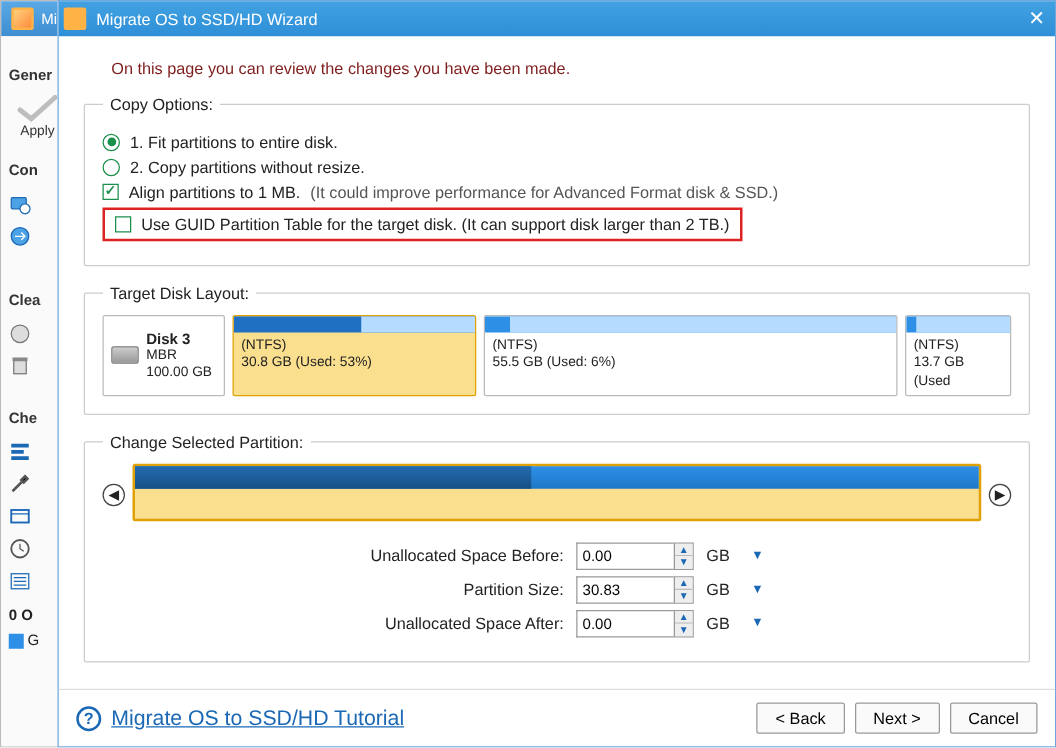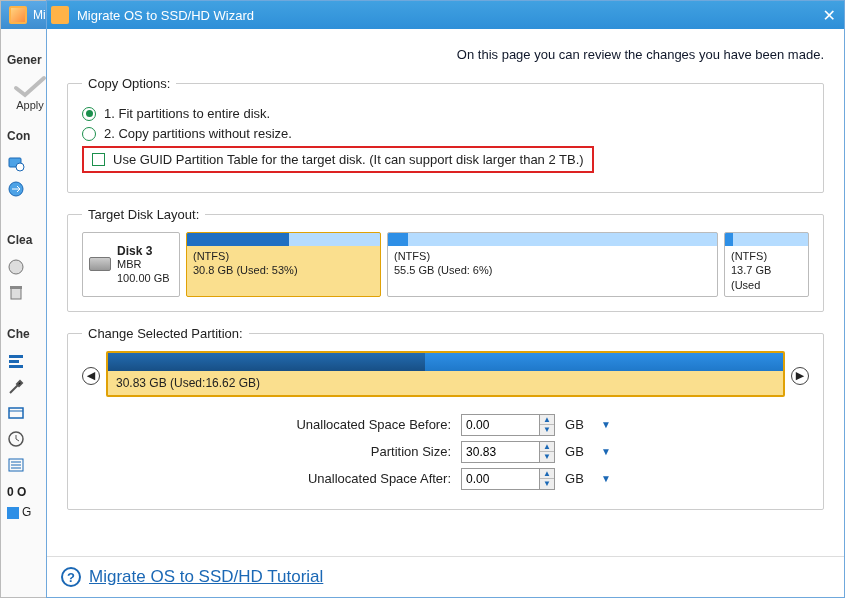--- a/index.html
+++ b/index.html
@@ -21,21 +21,21 @@
 .bg-sidebar-left .square { width:12px; height:12px; background:#2e8fe6; display:inline-block; margin-right:3px; vertical-align:middle;}
 
 
 .wizard { position:absolute; top:0; left:46px; right:0; bottom:0; background:#fff; border:1px solid #6fa8dc; display:flex; flex-direction:column; }
 .wiz-title { height:28px; background:linear-gradient(180deg,#41a1e1,#2e8fd8); display:flex; align-items:center; color:#fff; font-size:13px; padding:0 4px; gap:8px; }
 .wiz-title .logo { width:18px; height:18px; background:#ffb347; border-radius:2px; }
 .wiz-title .close { margin-left:auto; font-size:16px; cursor:pointer; padding:0 4px; }
 .wiz-body { flex:1; padding:14px 20px 0 20px; overflow:hidden; }
 
 .heading { font-weight:bold; font-size:14px; }
-.subheading { margin:4px 0 14px 22px; font-size:13px; color:#0f172a;text-align:right; }
+.subheading { margin:4px 0 14px 22px; font-size:13px; color:#7f1d1d; }
 
 fieldset { border:1px solid #ccc; border-radius:2px; padding:10px 14px 14px; margin-bottom:14px; }
 legend { padding:0 6px; font-size:13px; color:#222; }
 
 .opt-row { display:flex; align-items:center; gap:8px; margin:5px 0; font-size:13px; }
 .radio { width:14px; height:14px; border-radius:50%; border:1.5px solid #1b8f4c; display:inline-flex; align-items:center; justify-content:center;}
 .radio.sel:after{content:""; width:7px; height:7px; background:#1b8f4c; border-radius:50%;}
 .checkbox { width:13px; height:13px; border:1.5px solid #1b8f4c; display:inline-flex; align-items:center; justify-content:center;}
 .checkbox.ck:after{content:"✓"; color:#1b8f4c; font-size:11px; line-height:1; font-weight:bold;}
 .hint { color:#555; }
@@ -179,20 +179,25 @@
       <legend>Copy Options:</legend>
       <div class="opt-row">
         <span class="radio sel"></span>
         <span>1. Fit partitions to entire disk.</span>
       </div>
       <div class="opt-row">
         <span class="radio"></span>
         <span>2. Copy partitions without resize.</span>
       </div>
       <div class="opt-row">
+        <span class="checkbox ck"></span>
+        <span>Align partitions to 1 MB.</span>
+        <span class="hint">(It could improve performance for Advanced Format disk &amp; SSD.)</span>
+      </div>
+      <div class="opt-row">
         <span class="red-box">
           <span class="checkbox"></span>
           <span>Use GUID Partition Table for the target disk. (It can support disk larger than 2 TB.)</span>
         </span>
       </div>
     </fieldset>
 
     <fieldset>
       <legend>Target Disk Layout:</legend>
       <div class="disk-row">
@@ -236,21 +241,20 @@
 
     <fieldset>
       <legend>Change Selected Partition:</legend>
       <div class="slider-wrap">
         <div class="arrow-btn left">◀</div>
         <div class="slider-row">
           <div class="big-part">
             <div class="bar">
                 <div class="fill"></div>
               </div>
-            <div class="txt">30.83 GB (Used:16.62 GB)</div>
           </div>
         </div>
         <div class="arrow-btn right">▶</div>
       </div>
 
       <div style="height:12px"></div>
 
       <div class="spin-row">
         <label>Unallocated Space Before:</label>
         <div class="spin">
@@ -286,14 +290,19 @@
         </div>
         <span class="unit">GB</span>
         <span class="unitdd">▼</span>
       </div>
     </fieldset>
   </div>
 
   <div class="footer">
     <span class="help-icon">?</span>
     <a href="#">Migrate OS to SSD/HD Tutorial</a>
+    <div class="btns">
+      <button class="btn">&lt; Back</button>
+      <button class="btn">Next &gt;</button>
+      <button class="btn">Cancel</button>
+    </div>
   </div>
 </div>
 
 </body></html>

